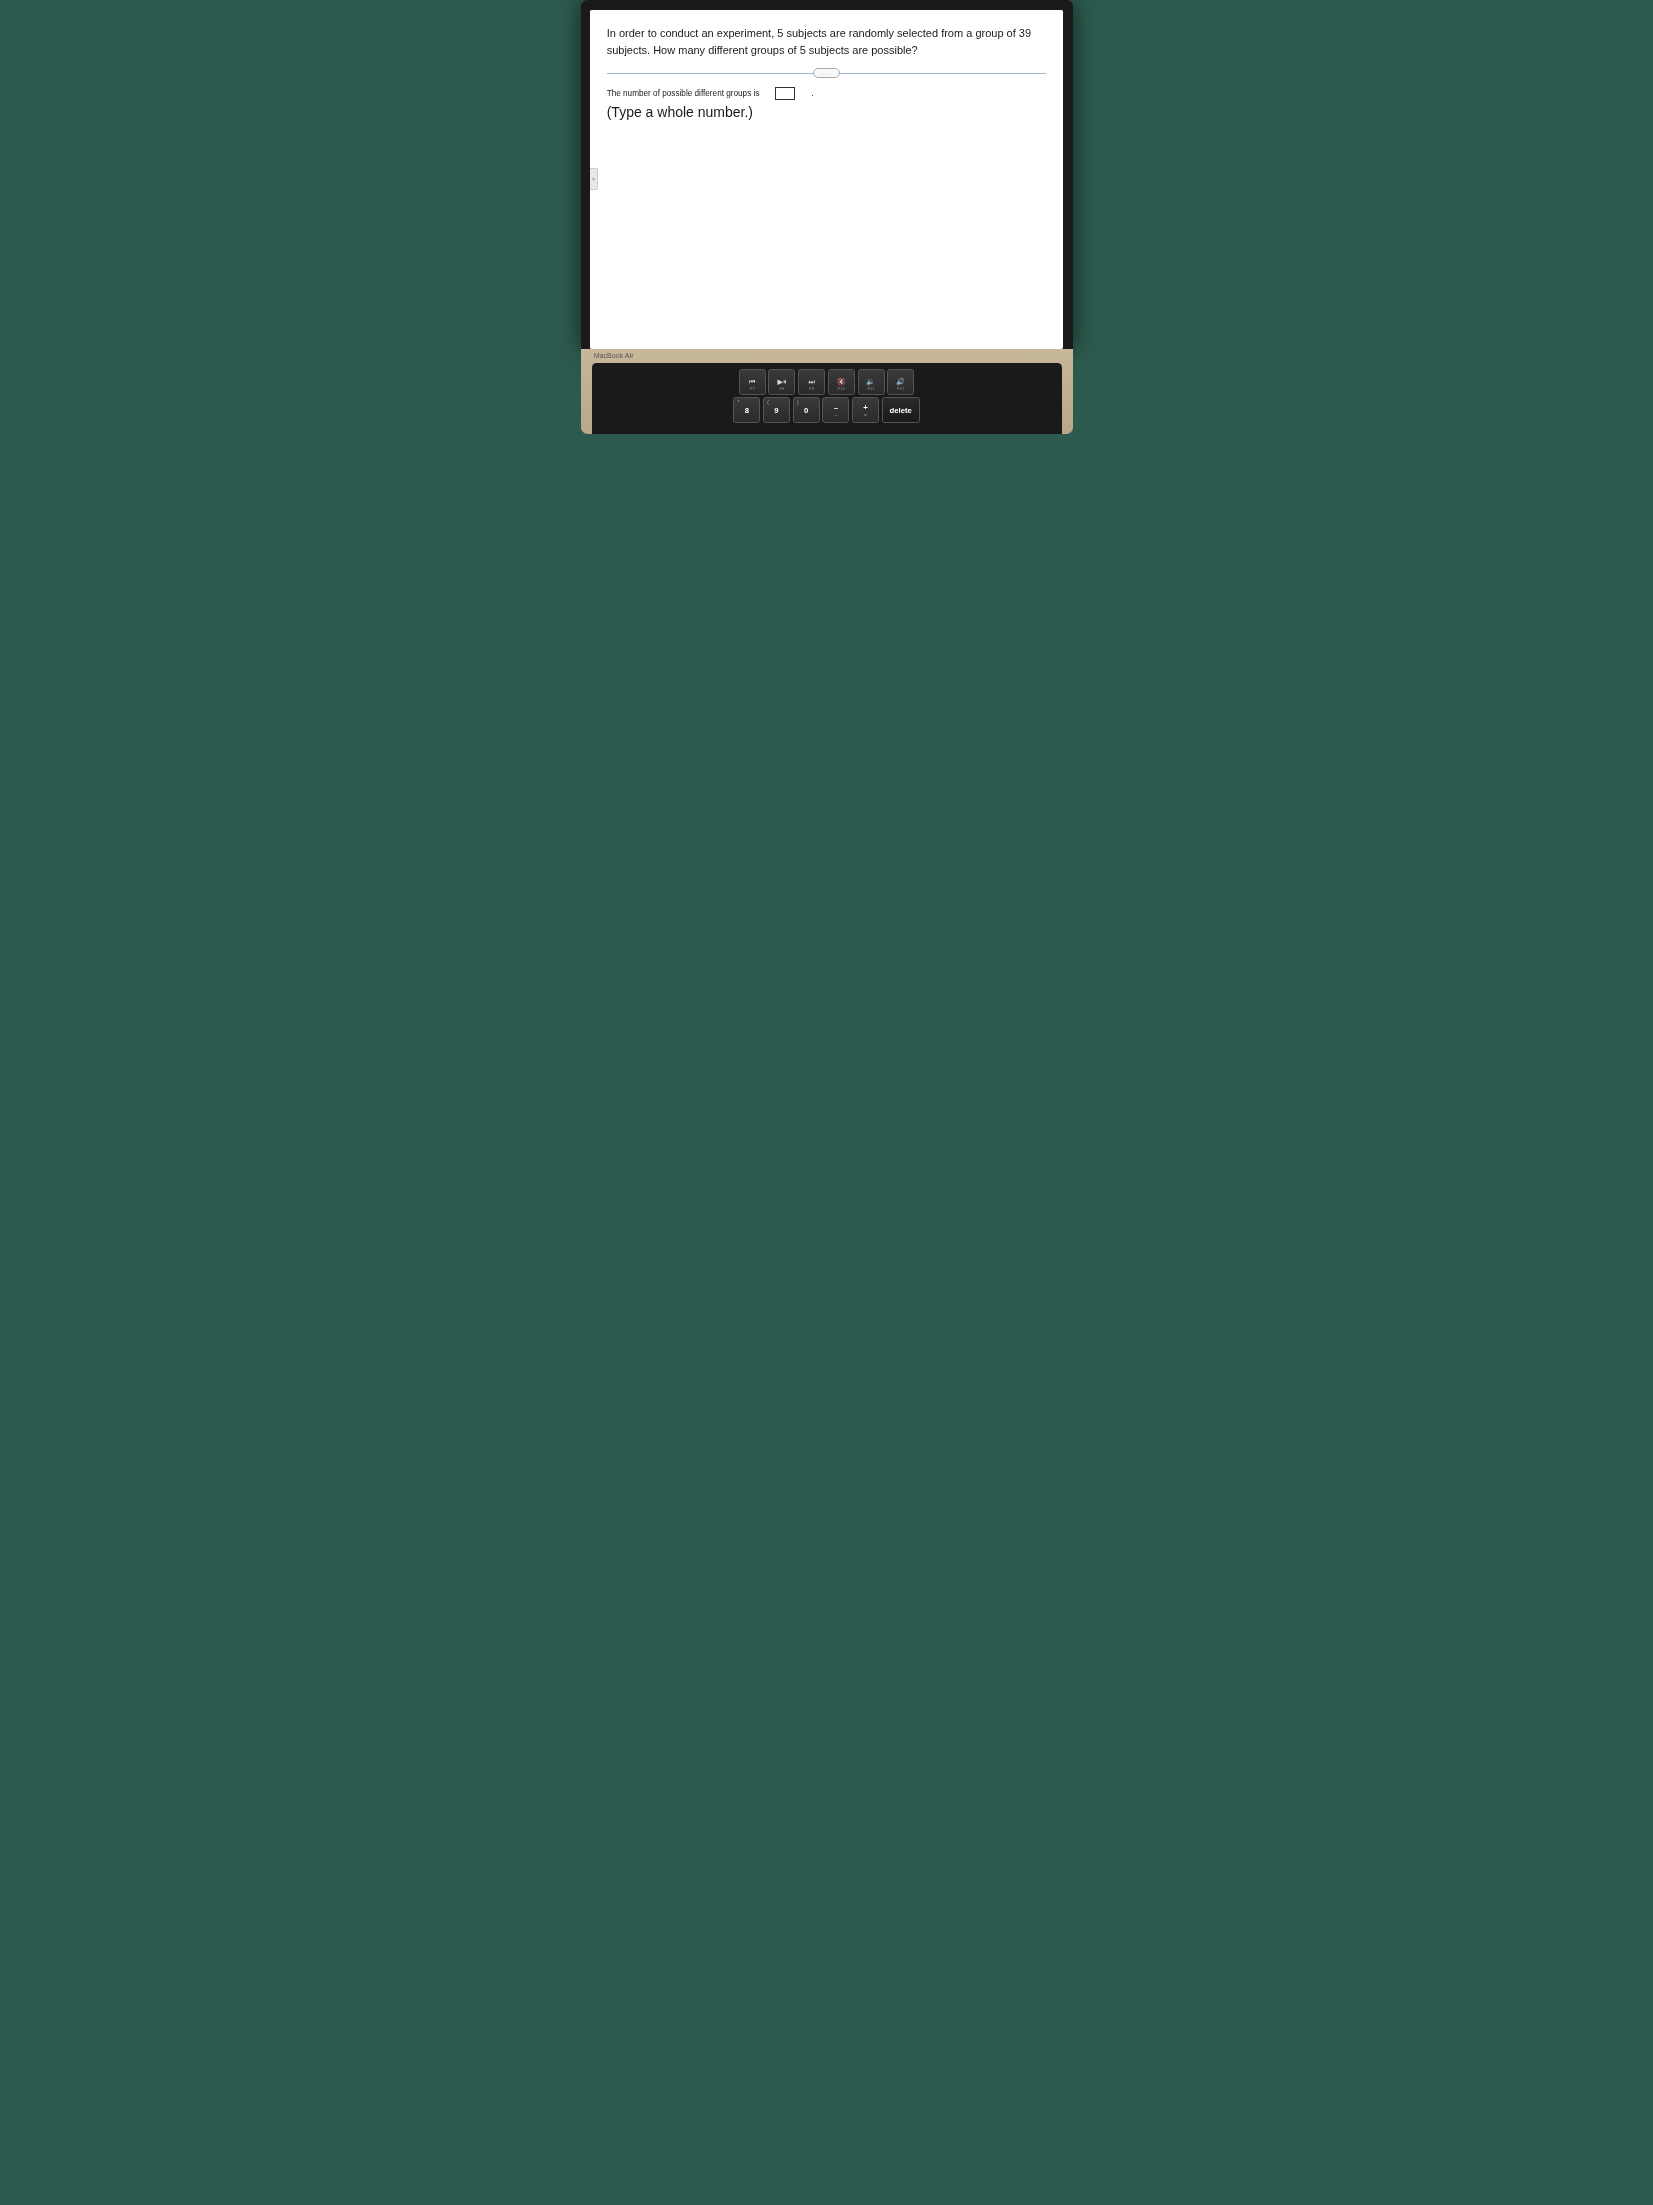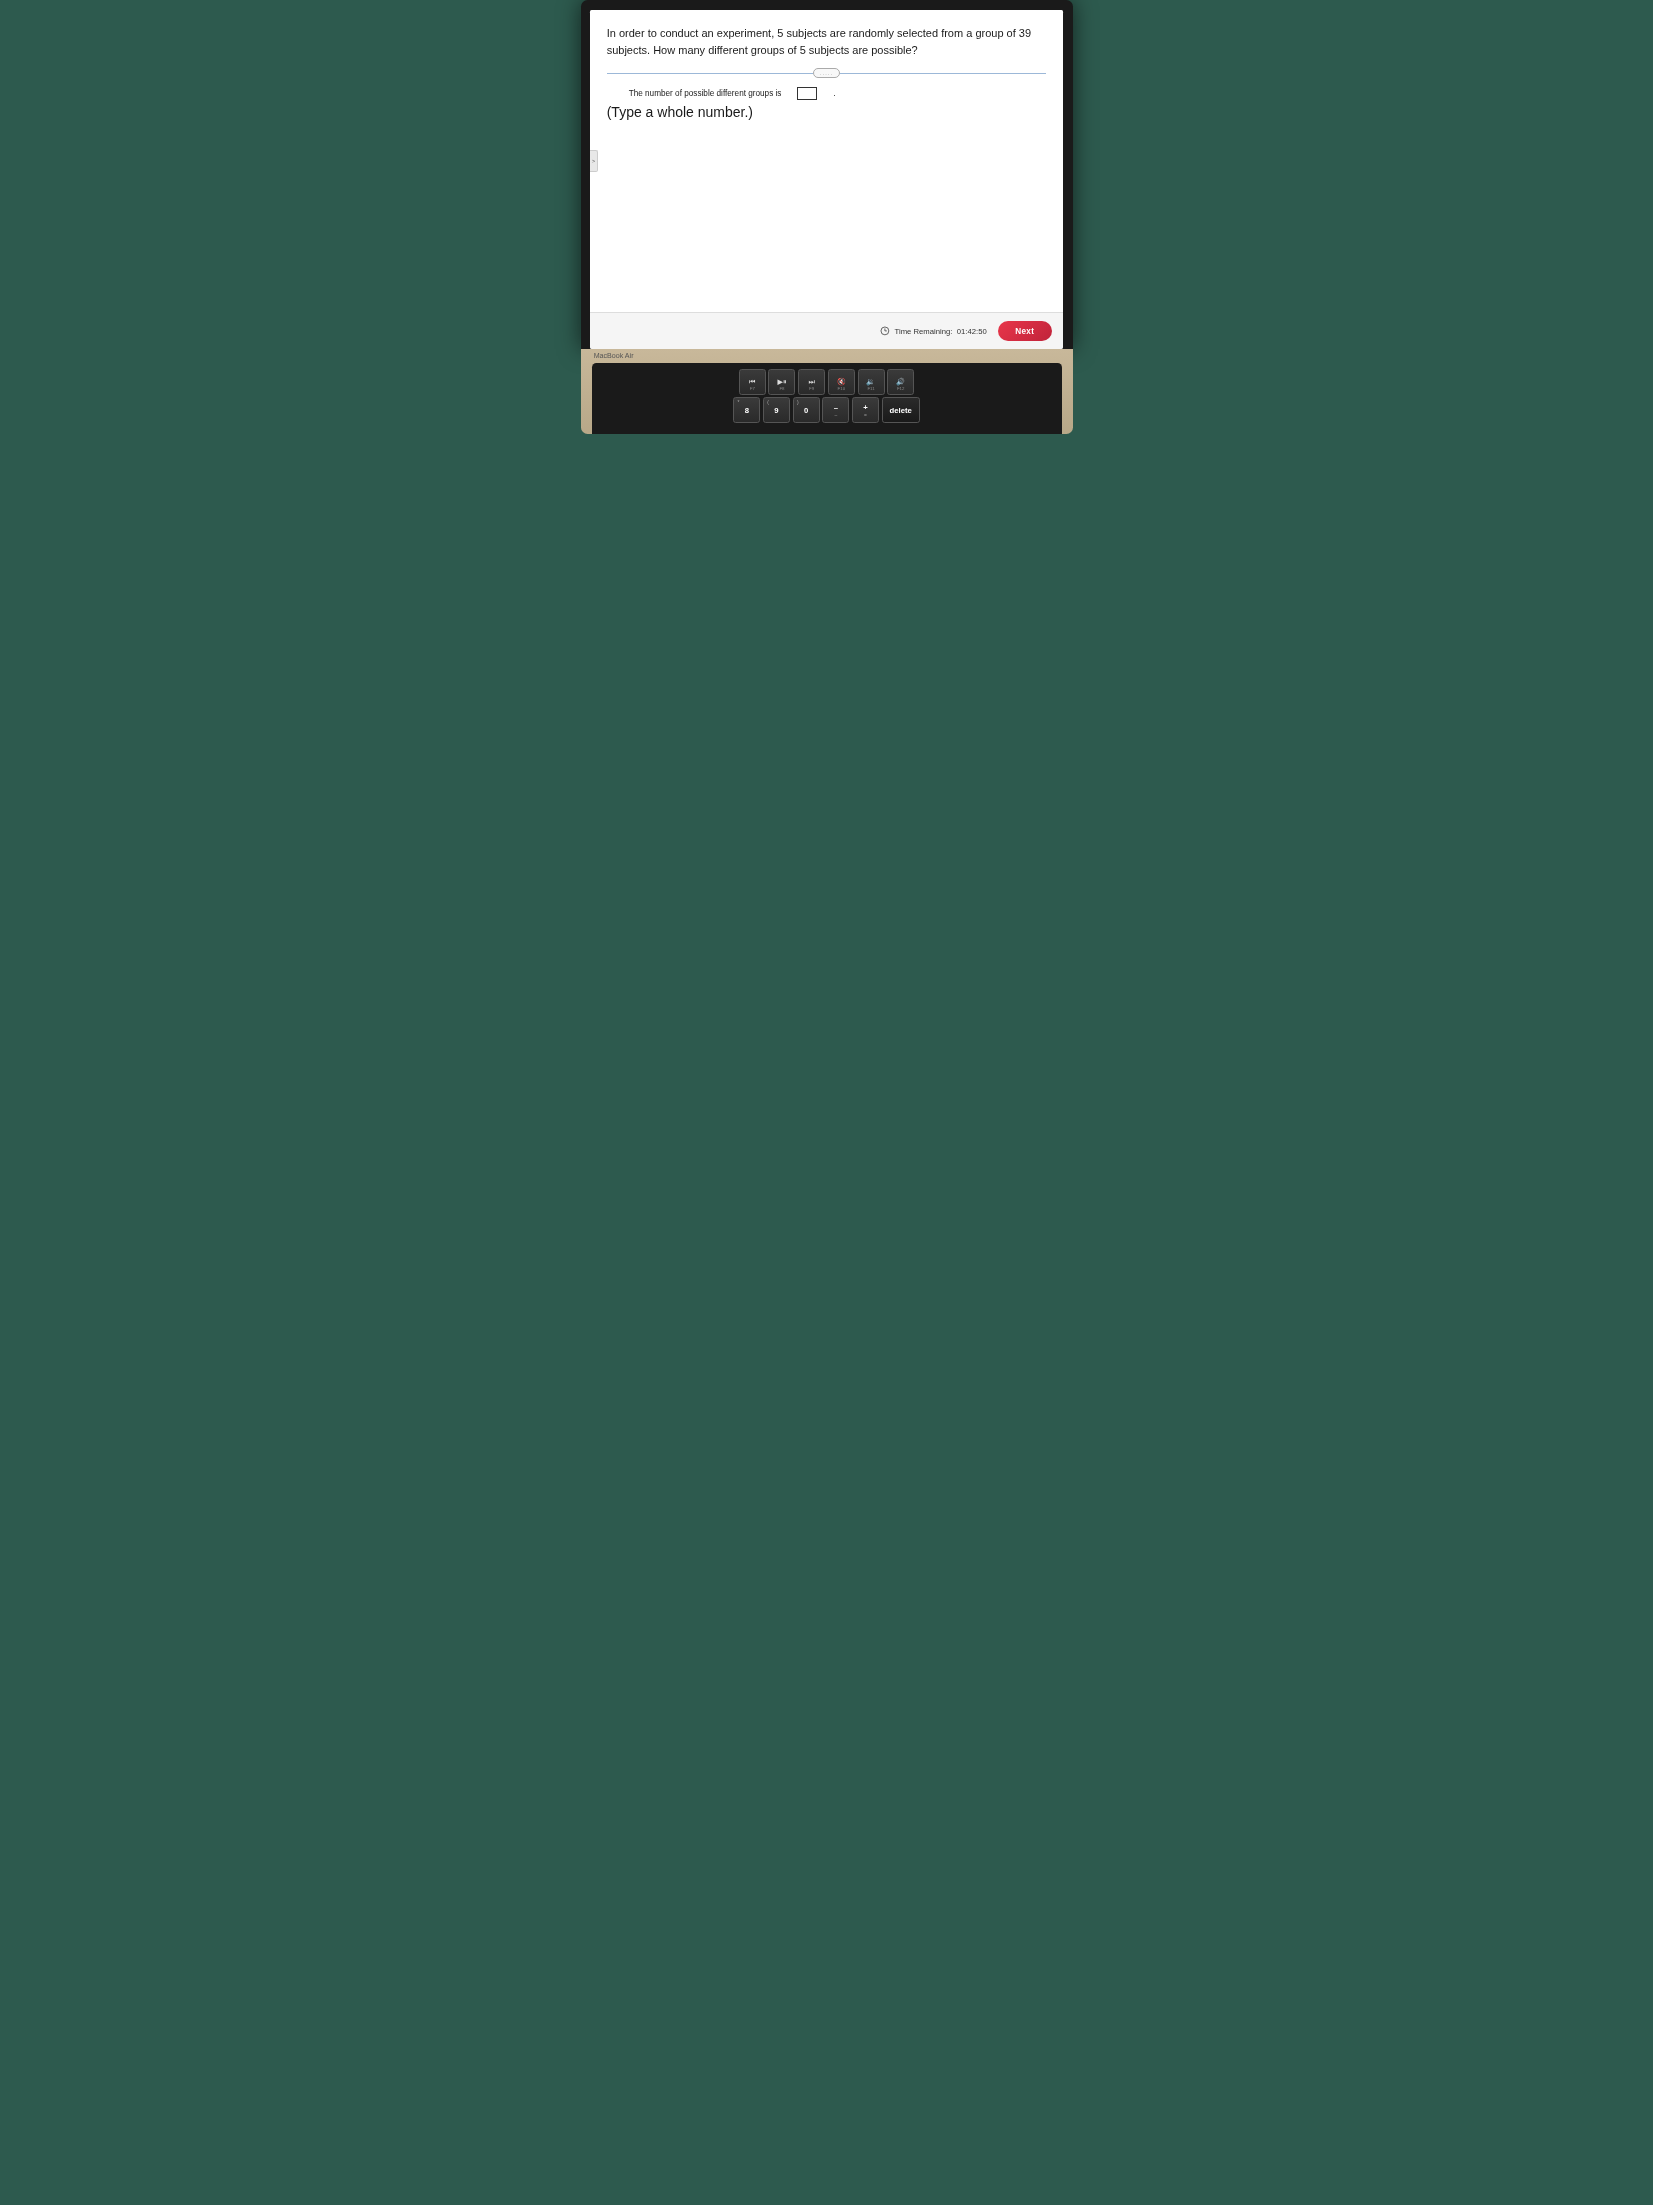--- a/index.html
+++ b/index.html
@@ -83,21 +83,20 @@
       font-size: 8.2px;
       color: #1a1a1a;
       line-height: 1.6;
     }
 
     .answer-line {
       display: flex;
       align-items: center;
       gap: 16px;
       flex-wrap: wrap;
-      margin-left: 22px;
     }
 
     .answer-input-field {
       width: 19.7px;
       height: 13px;
       border: 0.5px solid #333;
       background: white;
       font-size: 7.7px;
       text-align: center;
       outline: none;
@@ -265,33 +264,20 @@
           <div class="answer-line">
             <span>The number of possible different groups is</span>
             <input class="answer-input-field" type="text" value="" style="">
             <span>.</span>
           </div>
           <p class="hint-text">(Type a whole number.)</p>
         </div>
 
       </div>
 
-      <div class="bottom-bar">
-        <div class="time-remaining">
-
-          <svg class="clock-icon" viewBox="0 0 20 20" fill="none" stroke="#333" stroke-width="1.5">
-            <circle cx="10" cy="10" r="8"></circle>
-            <line x1="10" y1="5" x2="10" y2="10"></line>
-            <line x1="10" y1="10" x2="14" y2="10"></line>
-          </svg>
-          <span>Time Remaining:</span>
-          <span>01:42:50</span>
-        </div>
-        <button class="next-button">Next</button>
-      </div>
     </div>
   </div>
 
   <div class="keyboard-bezel">
     <div class="macbook-label">MacBook Air</div>
     <div class="keyboard">
 
       <div class="key-row">
         <div class="key key-media">
           <span class="icon-text">⏮</span>

